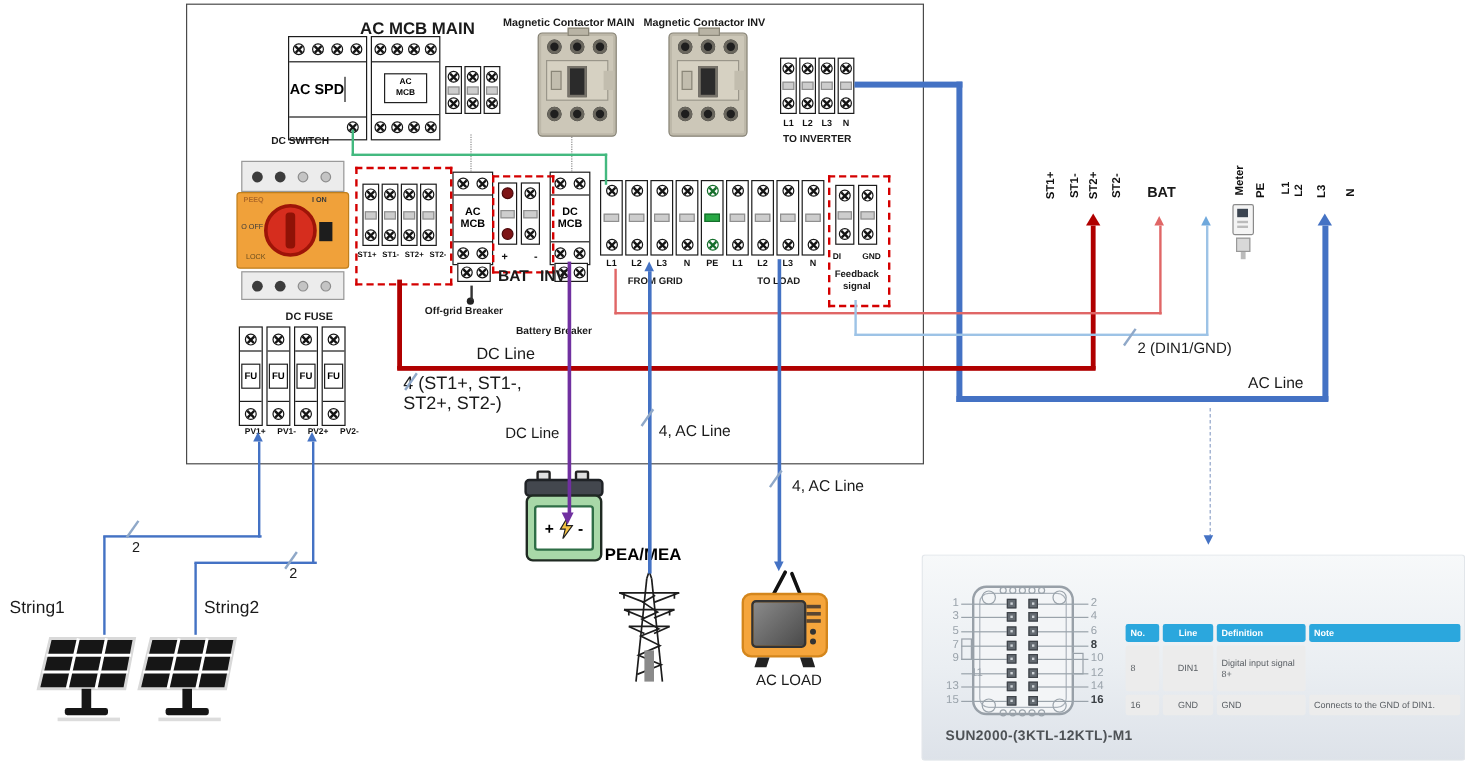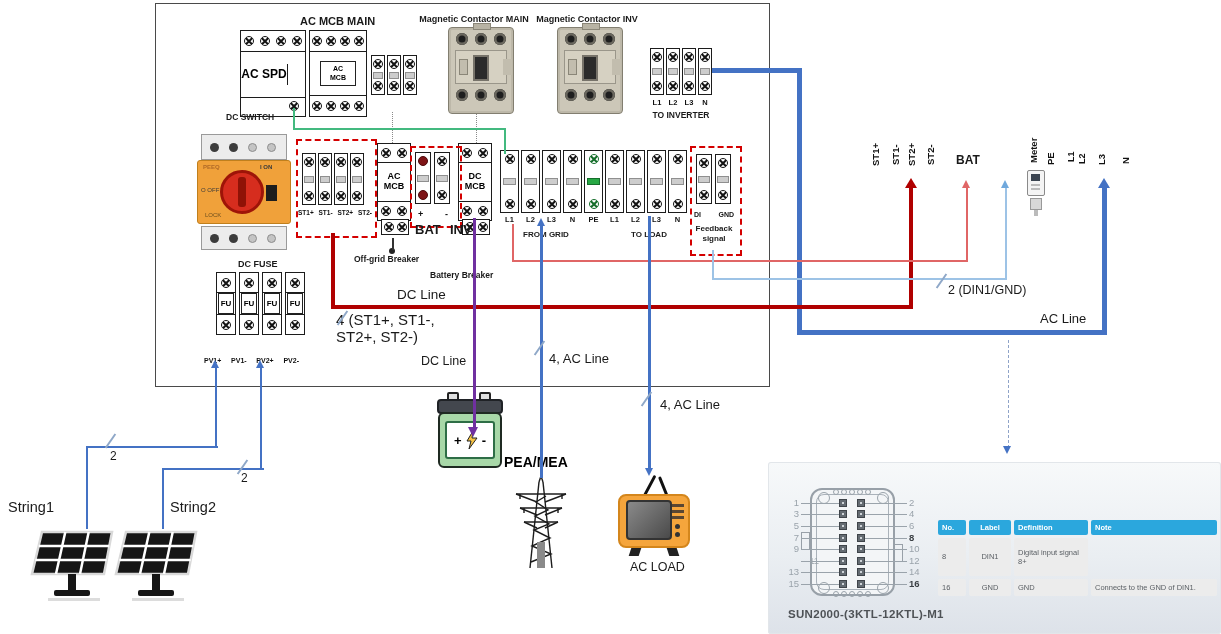--- a/index.html
+++ b/index.html
@@ -90,21 +90,21 @@
   .tbl-h{position:absolute;background:#2ba7dd;color:#fff;font-size:7.5px;font-weight:bold;display:flex;align-items:center;padding:0 4px;box-sizing:border-box;border-radius:2px;z-index:12;}
   .tbl-c{position:absolute;background:#ececec;color:#5a5f64;font-size:7.5px;display:flex;align-items:center;padding:2px 4px;box-sizing:border-box;border-radius:2px;line-height:1.25;z-index:12;}
 </style>
 </head>
 <body>
 
 <div id="stage">
 
   <div class="frame" style="left:155px;top:3px;width:613px;height:382px;"></div>
 
-  <div class="lbl b ctr" style="left:300px;top:15px;width:70px;font-size:11px;">AC MCB MAIN</div>
+  <div class="lbl b ctr" style="left:300px;top:15px;width:70px;font-size:14px;">AC MCB MAIN</div>
   <div class="lbl b ctr" style="left:418px;top:14px;width:112px;font-size:9px;">Magnetic Contactor MAIN</div>
   <div class="lbl b ctr" style="left:532px;top:14px;width:110px;font-size:9px;">Magnetic Contactor INV</div>
 
   <div class="bigblk" style="left:240px;top:30px;width:66px;height:87px;gap:12px;">
     <div class="bstrip">
         <i class="sc"></i>
         <i class="sc"></i>
         <i class="sc"></i>
         <i class="sc"></i>
       </div>
@@ -399,21 +399,21 @@
         <i class="sc"></i>
       </div>
     </div>
   <div class="trow" style="left:694px;top:211px;width:40px;font-size:7px;">
     <span>DI</span>
     <span>GND</span>
   </div>
   <div class="lbl b ctr wrap" style="left:692px;top:224px;width:44px;font-size:8px;line-height:1.2;">Feedback signal</div>
 
   <div class="lbl b" style="left:238px;top:259px;font-size:9px;">DC FUSE</div>
-  <div class="pgroup" style="left:216px;top:272px;height:63px;gap:3px;text-align:right;">
+  <div class="pgroup" style="left:199px;top:272px;height:83px;gap:3px;text-align:right;">
     <div class="fupole">
         <div class="fptop">
           <i class="sc"></i>
         </div>
         <div class="fpmid">
           <span class="fubox">FU</span>
         </div>
         <div class="fpbot">
           <i class="sc"></i>
         </div>
@@ -701,21 +701,21 @@
       <span class="pnum" style="left:124px;top:34px;">6</span>
       <span class="pnum bold" style="left:124px;top:46px;">8</span>
       <span class="pnum" style="left:124px;top:57px;">10</span>
       <span class="pnum" style="left:124px;top:69px;">12</span>
       <span class="pnum" style="left:124px;top:80px;">14</span>
       <span class="pnum bold" style="left:124px;top:92px;">16</span>
     </div>
     <div class="abs b" style="left:20px;top:146px;font-size:11.5px;color:#4e5256;letter-spacing:0.3px;">SUN2000-(3KTL-12KTL)-M1</div>
 
     <div class="tbl-h" style="left:170px;top:58px;width:28px;height:15px;">No.</div>
-    <div class="tbl-h" style="left:201px;top:58px;width:42px;height:15px;justify-content:center;">Label</div>
+    <div class="tbl-h" style="left:201px;top:58px;width:42px;height:15px;justify-content:center;">Line</div>
     <div class="tbl-h" style="left:246px;top:58px;width:74px;height:15px;">Definition</div>
     <div class="tbl-h" style="left:323px;top:58px;width:126px;height:15px;">Note</div>
     <div class="tbl-c" style="left:170px;top:76px;width:28px;height:38px;">8</div>
     <div class="tbl-c" style="left:201px;top:76px;width:42px;height:38px;justify-content:center;">DIN1</div>
     <div class="tbl-c wrap" style="left:246px;top:76px;width:74px;height:38px;">Digital input signal 8+</div>
     <div class="tbl-c" style="left:170px;top:117px;width:28px;height:17px;">16</div>
     <div class="tbl-c" style="left:201px;top:117px;width:42px;height:17px;justify-content:center;">GND</div>
     <div class="tbl-c" style="left:246px;top:117px;width:74px;height:17px;">GND</div>
     <div class="tbl-c" style="left:323px;top:117px;width:126px;height:17px;">Connects to the GND of DIN1.</div>
   </div>

